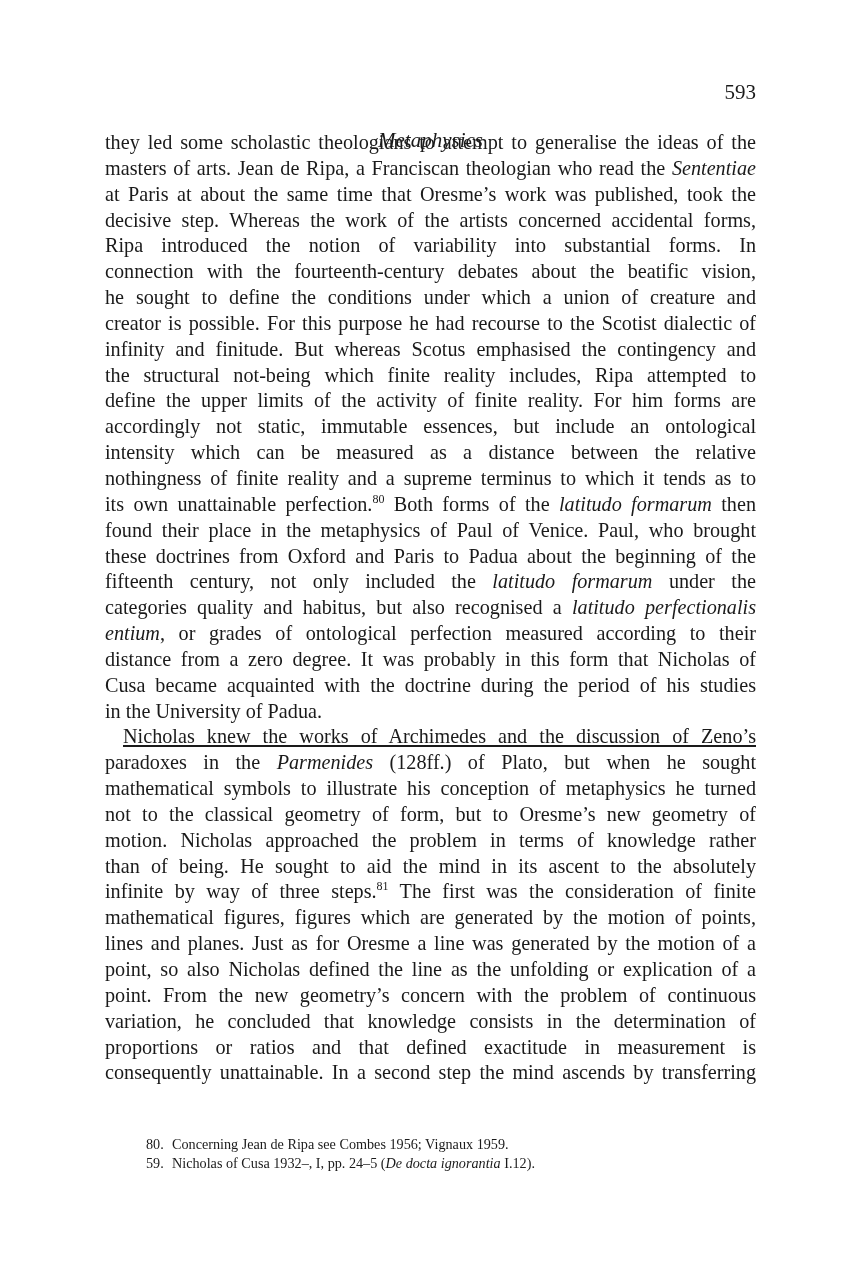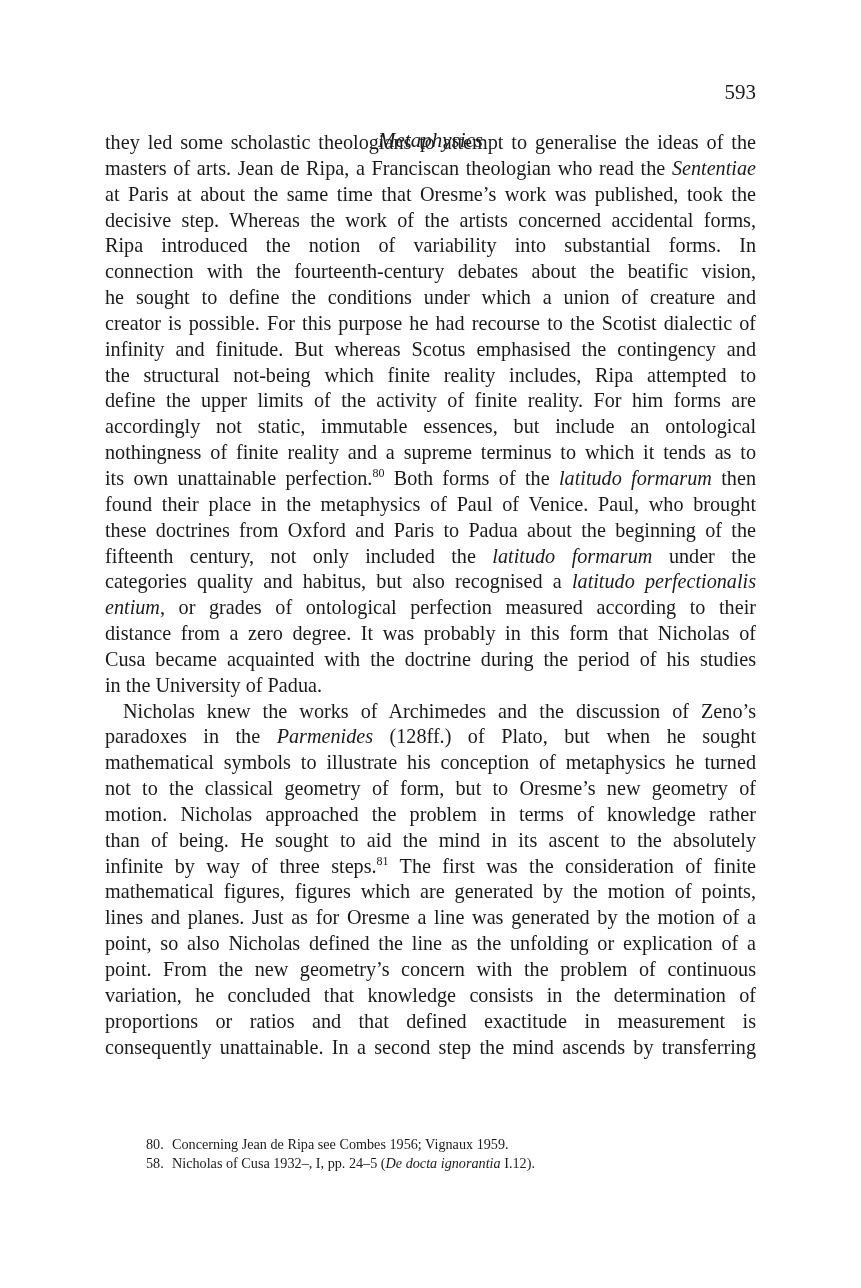--- a/index.html
+++ b/index.html
@@ -51,20 +51,21 @@
     font-size: 20.2px;
     white-space: nowrap;
     text-align: justify;
     text-align-last: justify;
   }
   .line.last {
     text-align-last: left;
   }
   .line.indent {
     padding-left: 18px;
+    text-decoration: underline;
   }
   .line i { font-style: italic; }
   .line sup {
     font-size: 12px;
     vertical-align: 0;
     position: relative;
     top: -8px;
     line-height: 0;
   }
   .footnotes {
@@ -100,20 +101,21 @@
     <span class="line"><span>at Paris at about the same time that Oresme’s work was published, took the</span></span>
     <span class="line"><span>decisive step. Whereas the work of the artists concerned accidental forms,</span></span>
     <span class="line"><span>Ripa introduced the notion of variability into substantial forms. In</span></span>
     <span class="line"><span>connection with the fourteenth-century debates about the beatific vision,</span></span>
     <span class="line"><span>he sought to define the conditions under which a union of creature and</span></span>
     <span class="line"><span>creator is possible. For this purpose he had recourse to the Scotist dialectic of</span></span>
     <span class="line"><span>infinity and finitude. But whereas Scotus emphasised the contingency and</span></span>
     <span class="line"><span>the structural not-being which finite reality includes, Ripa attempted to</span></span>
     <span class="line"><span>define the upper limits of the activity of finite reality. For him forms are</span></span>
     <span class="line"><span>accordingly not static, immutable essences, but include an ontological</span></span>
+    <span class="line"><span>intensity which can be measured as a distance between the relative</span></span>
     <span class="line"><span>nothingness of finite reality and a supreme terminus to which it tends as to</span></span>
     <span class="line"><span>its own unattainable perfection.</span><sup>80</sup><span> Both forms of the </span><i>latitudo formarum</i><span> then</span></span>
     <span class="line"><span>found their place in the metaphysics of Paul of Venice. Paul, who brought</span></span>
     <span class="line"><span>these doctrines from Oxford and Paris to Padua about the beginning of the</span></span>
     <span class="line"><span>fifteenth century, not only included the </span><i>latitudo formarum</i><span> under the</span></span>
     <span class="line"><span>categories quality and habitus, but also recognised a </span><i>latitudo perfectionalis</i></span>
     <span class="line"><i>entium</i><span>, or grades of ontological perfection measured according to their</span></span>
     <span class="line"><span>distance from a zero degree. It was probably in this form that Nicholas of</span></span>
     <span class="line"><span>Cusa became acquainted with the doctrine during the period of his studies</span></span>
     <span class="line last"><span>in the University of Padua.</span></span>
@@ -128,14 +130,14 @@
     <span class="line"><span>lines and planes. Just as for Oresme a line was generated by the motion of a</span></span>
     <span class="line"><span>point, so also Nicholas defined the line as the unfolding or explication of a</span></span>
     <span class="line"><span>point. From the new geometry’s concern with the problem of continuous</span></span>
     <span class="line"><span>variation, he concluded that knowledge consists in the determination of</span></span>
     <span class="line"><span>proportions or ratios and that defined exactitude in measurement is</span></span>
     <span class="line"><span>consequently unattainable. In a second step the mind ascends by transferring</span></span>
   </div>
 
 <div class="footnotes" id="footnotes">
     <div class="footnote"><span class="fn-num">80.</span><span>Concerning Jean de Ripa see Combes 1956; Vignaux 1959.</span></div>
-    <div class="footnote"><span class="fn-num">58.</span><span>Nicholas of Cusa 1932–, I, pp. 24–5 (</span><i>De docta ignorantia</i><span> I.12).</span></div>
+    <div class="footnote"><span class="fn-num">59.</span><span>Nicholas of Cusa 1932–, I, pp. 24–5 (</span><i>De docta ignorantia</i><span> I.12).</span></div>
   </div>
 
 </body></html>

